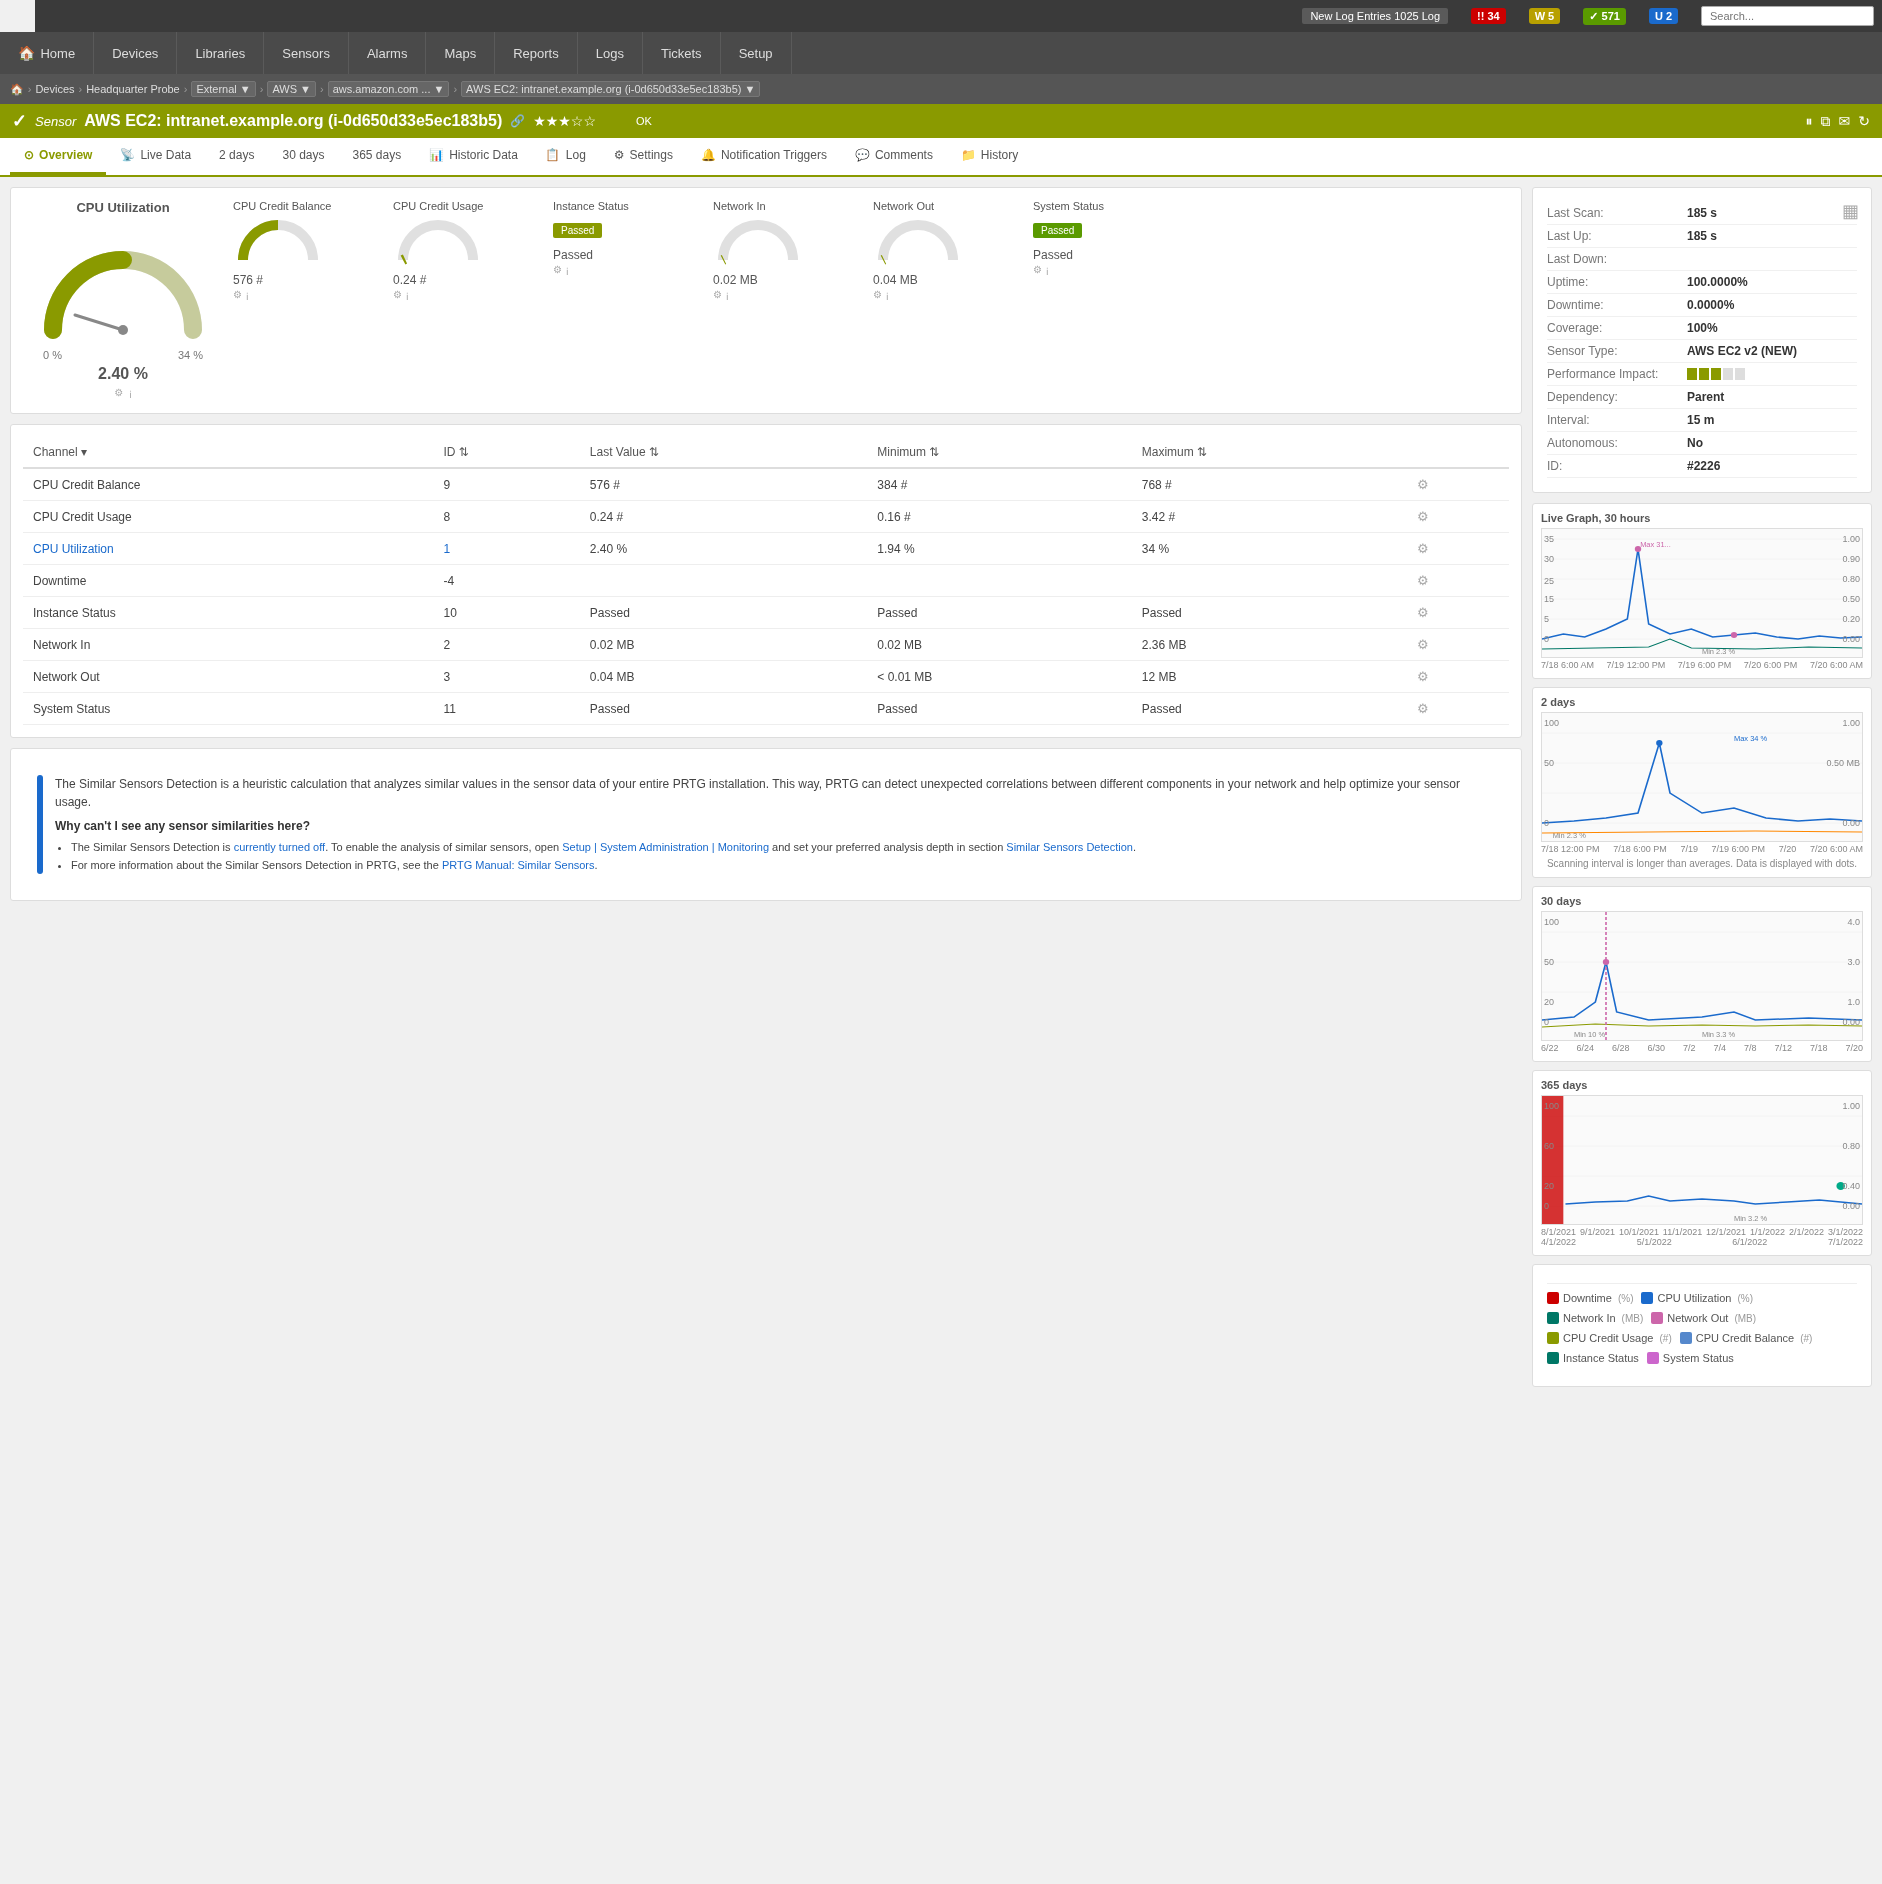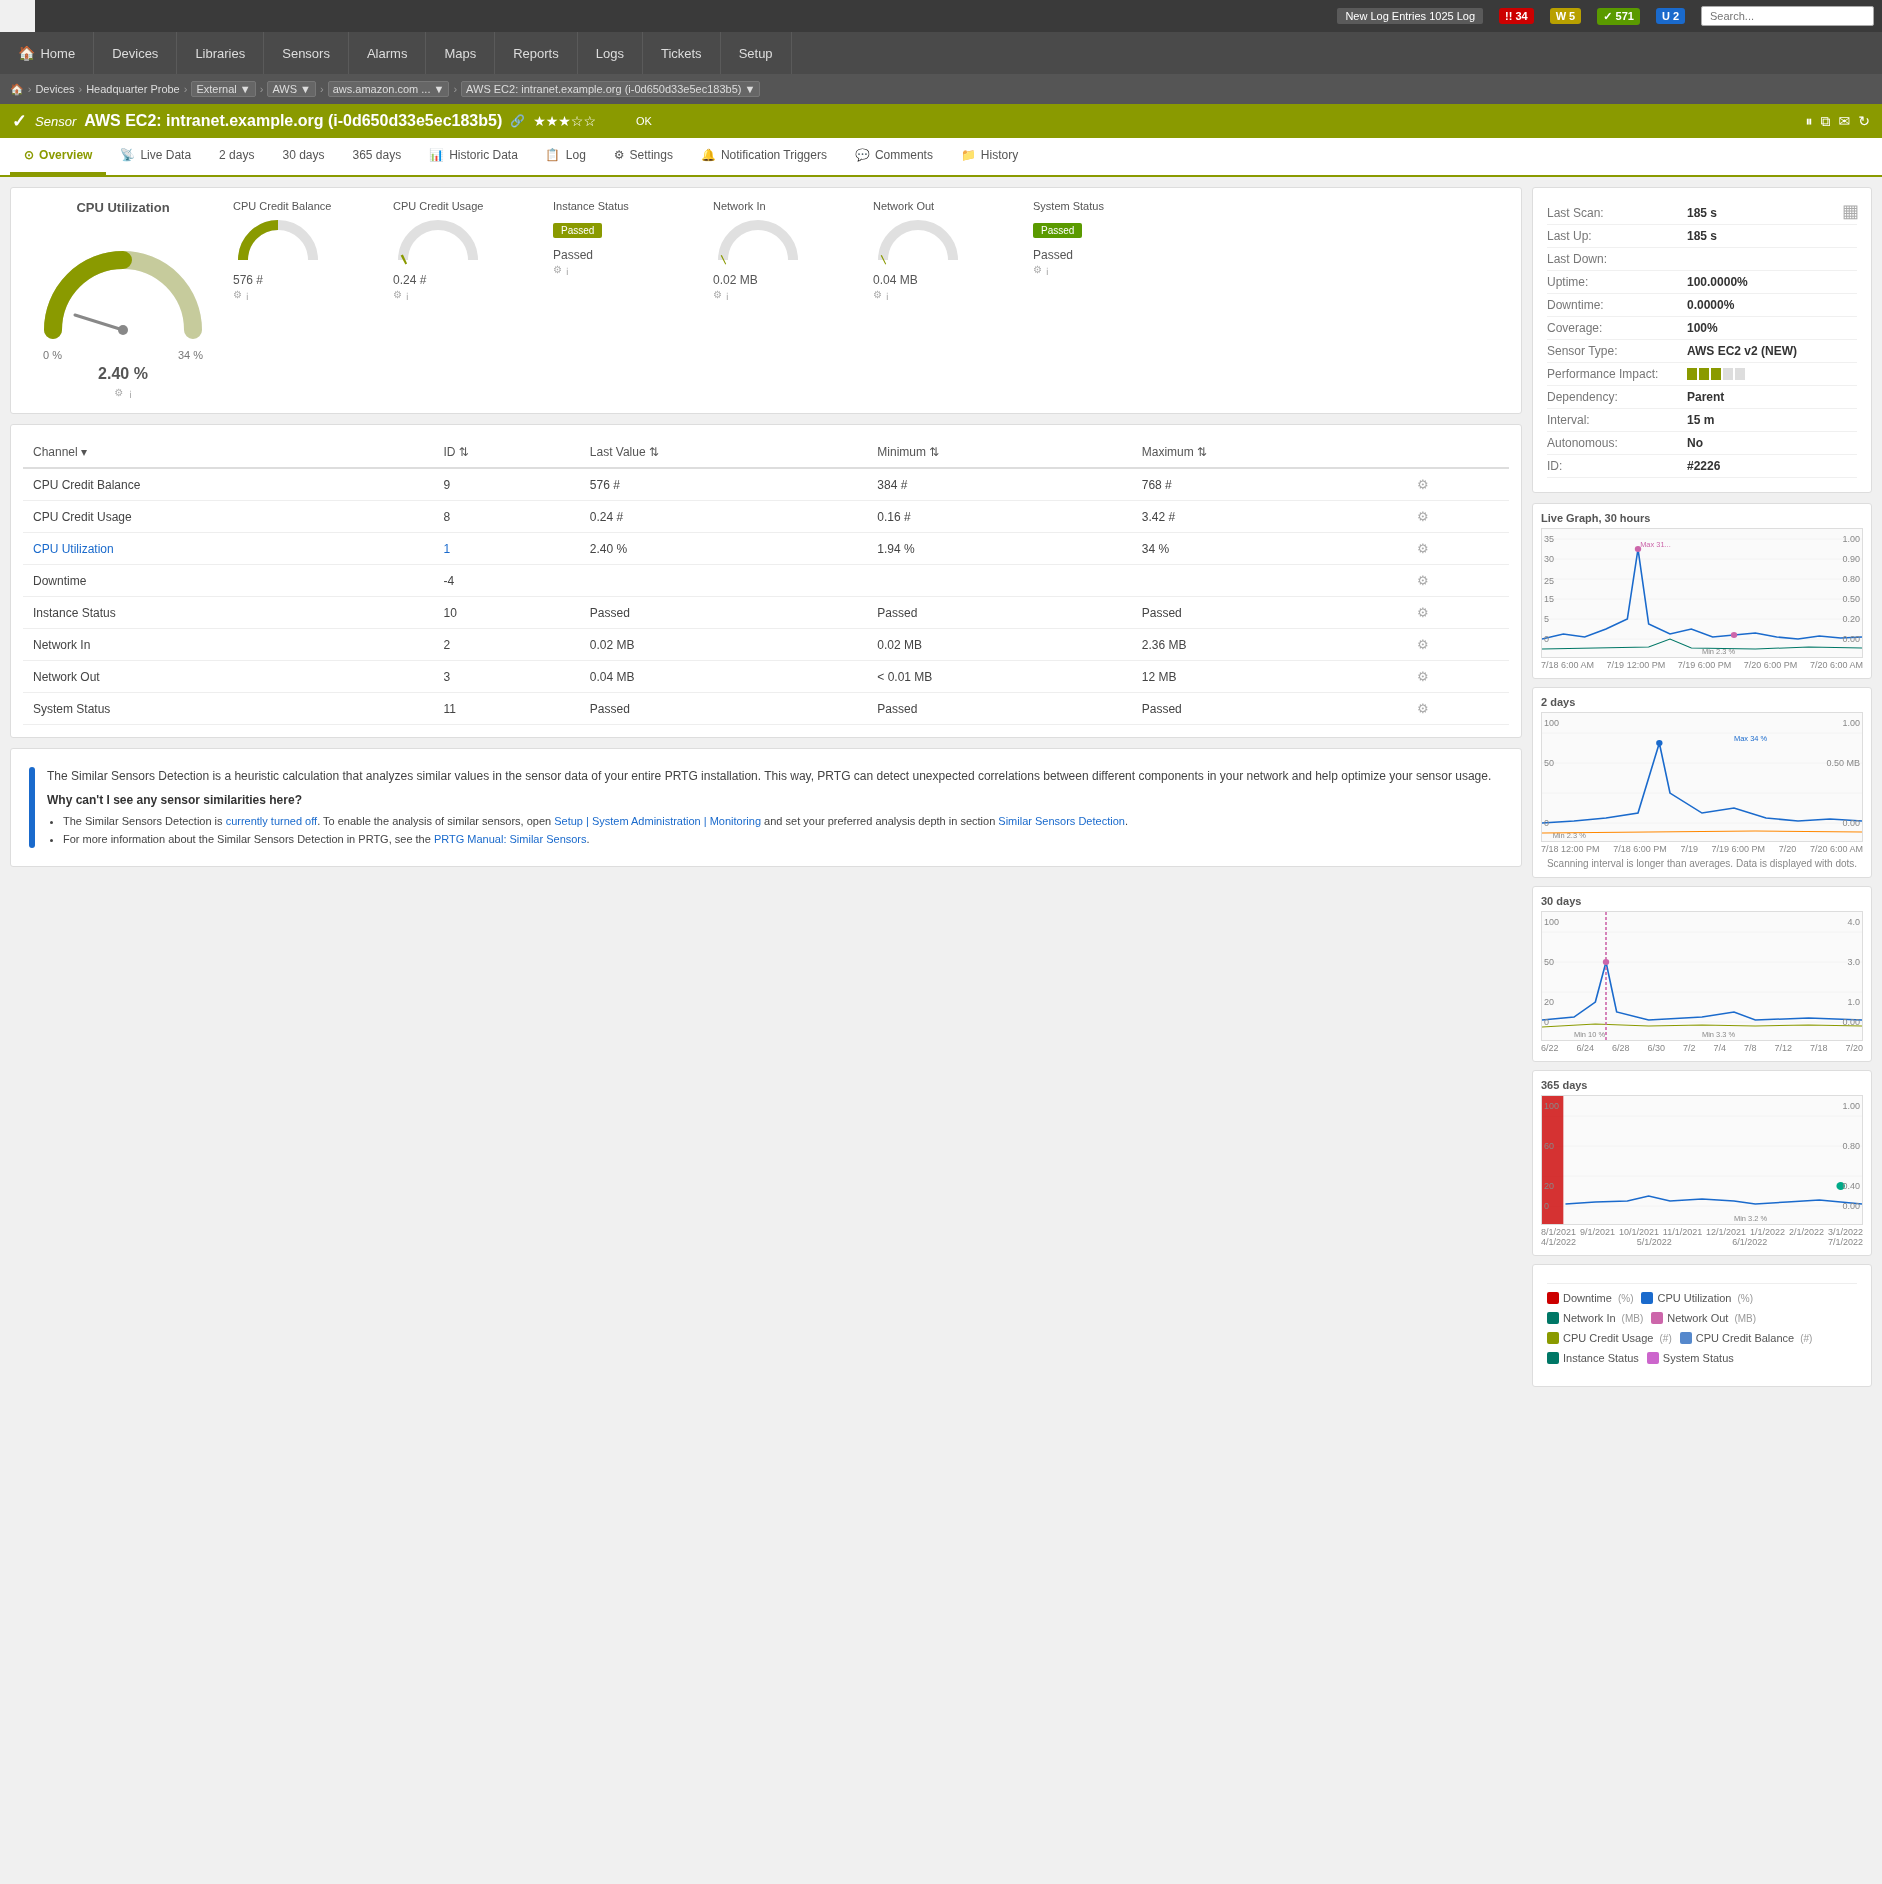--- a/index.html
+++ b/index.html
@@ -5,21 +5,21 @@
     * { box-sizing: border-box; margin: 0; padding: 0; }
     body { font-family: Arial, sans-serif; font-size: 12px; background: #f0f0f0; color: #333; }
 
     
     .top-bar {
       background: #3a3a3a;
       display: flex;
       align-items: center;
       justify-content: flex-end;
       padding: 4px 8px;
-      gap: 16px;
+      gap: 23px;
       height: 32px;
       margin-left: 35px;
     }
     .top-bar .log-entry {
       background: #5a5a5a;
       color: #fff;
       padding: 2px 8px;
       font-size: 11px;
       border-radius: 2px;
     }
@@ -331,21 +331,21 @@
       height: 12px;
       border-radius: 2px;
     }
     .legend-unit { color: #999; font-size: 10px; margin-left: 2px; }
 
     
     .similar-box {
       background: #fff;
       border: 1px solid #ddd;
       border-radius: 3px;
-      padding: 18px;
+      padding: 26px;
       display: flex;
       gap: 12px;
     }
     .similar-indicator {
       width: 6px;
       background: #1a6acc;
       border-radius: 3px;
       flex-shrink: 0;
     }
     .similar-content { flex: 1; }

